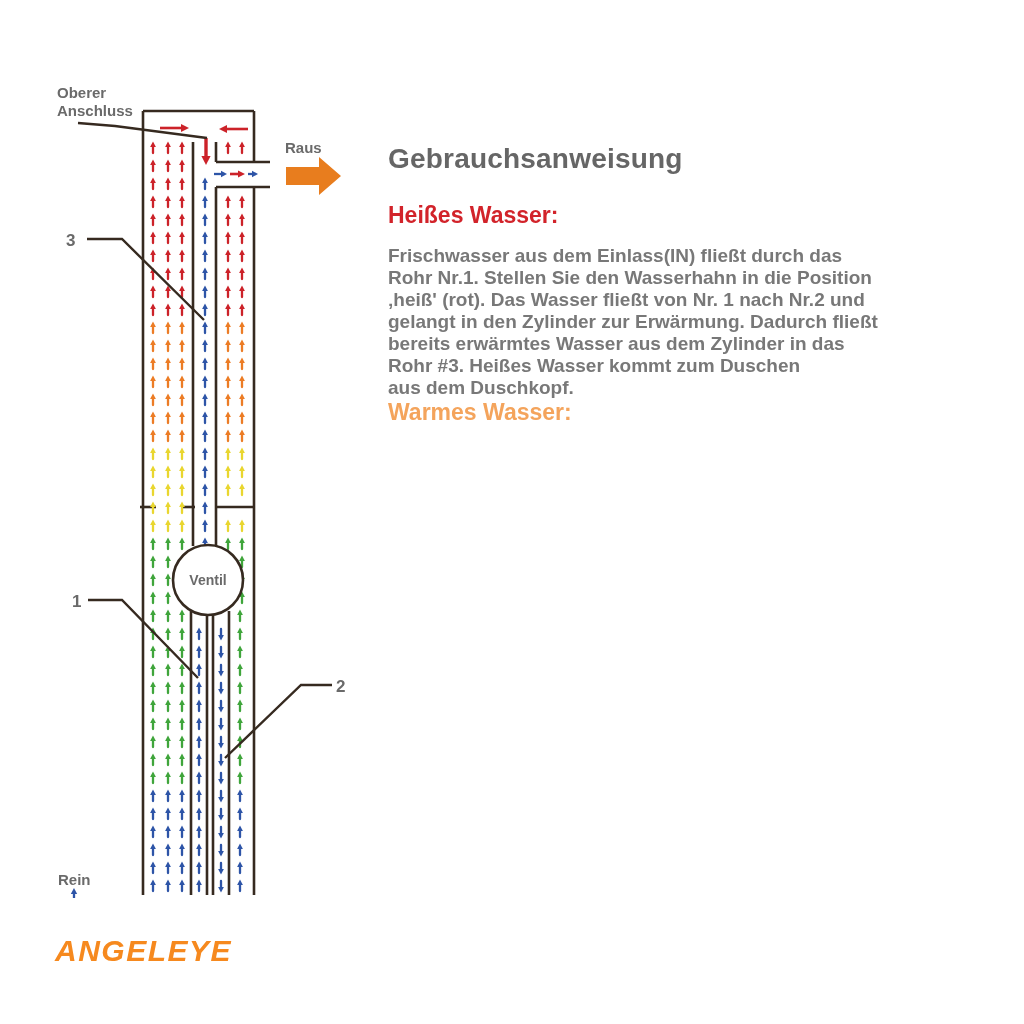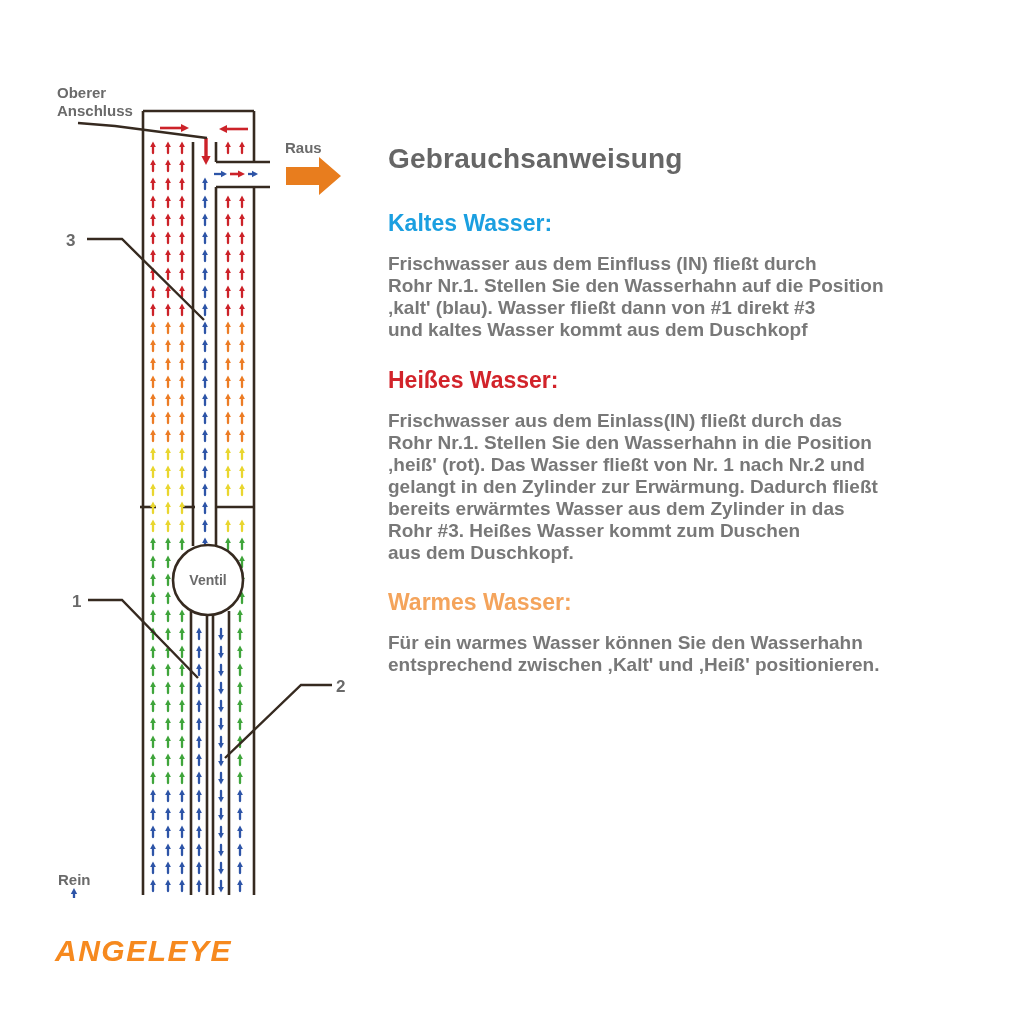--- a/index.html
+++ b/index.html
@@ -4,21 +4,21 @@
 <style>
   html,body{margin:0;padding:0;background:#ffffff;}
   body{width:1024px;height:1024px;position:relative;font-family:"Liberation Sans",sans-serif;overflow:hidden;}
   .canvas{position:absolute;left:0;top:0;width:972px;height:1024px;background:#fff;}
   #diagram-svg{position:absolute;left:0;top:0;}
   .instructions{position:absolute;left:388px;top:142px;width:628px;}
   .title{font-size:28px;line-height:34px;font-weight:bold;color:#666666;margin:0;letter-spacing:.2px;}
   .sec{margin:0;}
   .sec-1{margin-top:34px;}
   .sec-2{margin-top:26px;}
-  .sec-3{margin-top:25px;}
+  .sec-3{}
   .sec-heading{font-size:23px;line-height:26px;font-weight:bold;margin:0 0 17px 0;}
   .sec-body{font-size:19px;line-height:22px;font-weight:bold;color:#787878;margin:0;white-space:pre-line;}
   .logo{position:absolute;left:55px;top:934px;font-size:30px;font-weight:bold;letter-spacing:1.5px;}
 </style>
 </head>
 <body>
 
 <div class="canvas">
 
   <svg id="diagram-svg" width="380" height="912" viewBox="0 0 380 912">
@@ -573,41 +573,32 @@
       <text x="72" y="607" fill="#6a6a6a" font-size="17" font-weight="bold" text-anchor="start" font-family="&quot;Liberation Sans&quot;, sans-serif"><tspan x="72" dy="0">1</tspan></text>
       <text x="336" y="692" fill="#6a6a6a" font-size="17" font-weight="bold" text-anchor="start" font-family="&quot;Liberation Sans&quot;, sans-serif"><tspan x="336" dy="0">2</tspan></text>
       <text x="285" y="153" fill="#6a6a6a" font-size="15" font-weight="bold" text-anchor="start" font-family="&quot;Liberation Sans&quot;, sans-serif"><tspan x="285" dy="0">Raus</tspan></text>
       <text x="58" y="885" fill="#6a6a6a" font-size="15" font-weight="bold" text-anchor="start" font-family="&quot;Liberation Sans&quot;, sans-serif"><tspan x="58" dy="0">Rein</tspan></text>
       <text x="208" y="585" fill="#6a6a6a" font-size="14" font-weight="bold" text-anchor="middle" font-family="&quot;Liberation Sans&quot;, sans-serif"><tspan x="208" dy="0">Ventil</tspan></text>
     </svg>
 
   <div class="instructions">
     <h1 class="title">Gebrauchsanweisung</h1>
 
-    <section class="sec sec-1">
-      <h2 class="sec-heading" style="color: rgb(27, 159, 224);">Kaltes Wasser:</h2>
-      <p class="sec-body">Frischwasser aus dem Einfluss (IN) fließt durch
-Rohr Nr.1. Stellen Sie den Wasserhahn auf die Position
-‚kalt' (blau). Wasser fließt dann von #1 direkt #3
-und kaltes Wasser kommt aus dem Duschkopf</p>
-    </section>
 
     <section class="sec sec-2">
       <h2 class="sec-heading" style="color: rgb(210, 35, 42);">Heißes Wasser:</h2>
       <p class="sec-body">Frischwasser aus dem Einlass(IN) fließt durch das
 Rohr Nr.1. Stellen Sie den Wasserhahn in die Position
 ‚heiß' (rot). Das Wasser fließt von Nr. 1 nach Nr.2 und
 gelangt in den Zylinder zur Erwärmung. Dadurch fließt
 bereits erwärmtes Wasser aus dem Zylinder in das
 Rohr #3. Heißes Wasser kommt zum Duschen
 aus dem Duschkopf.</p>
     </section>
 
     <section class="sec sec-3">
       <h2 class="sec-heading" style="color: rgb(244, 164, 92);">Warmes Wasser:</h2>
-      <p class="sec-body">Für ein warmes Wasser können Sie den Wasserhahn
-entsprechend zwischen ‚Kalt' und ‚Heiß' positionieren.</p>
     </section>
   </div>
 
   <div class="logo" style="color: rgb(246, 137, 30); font-style: italic;">ANGELEYE</div>
 
 </div>
 
 </body></html>

